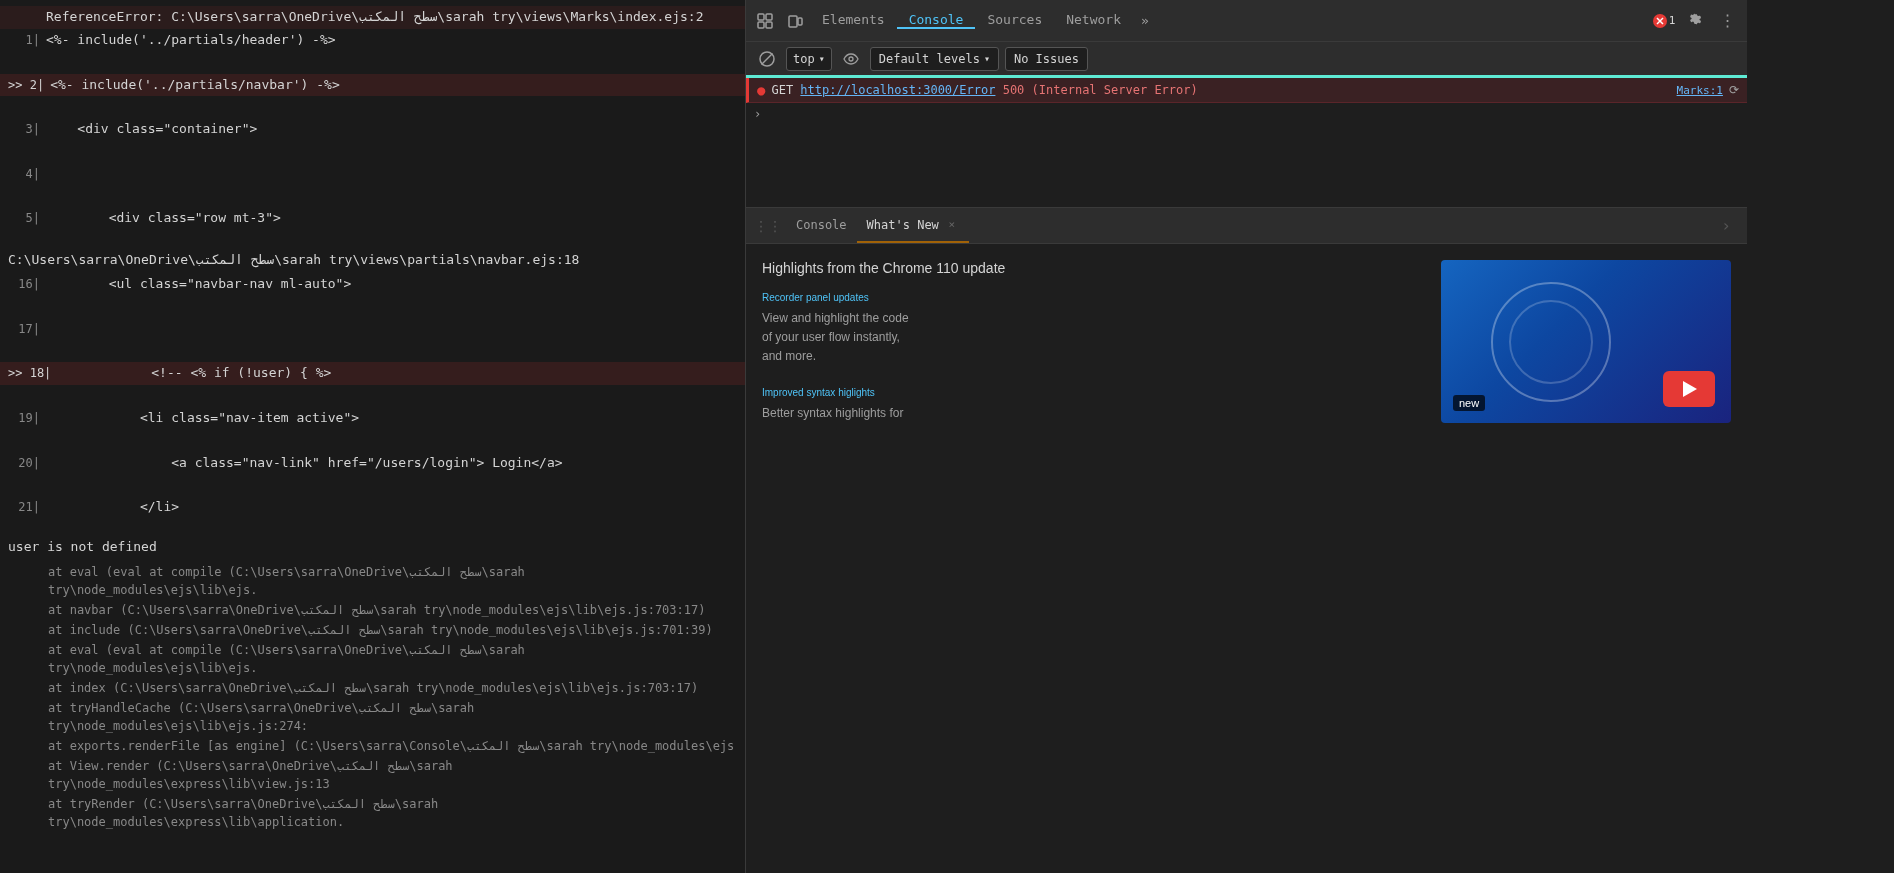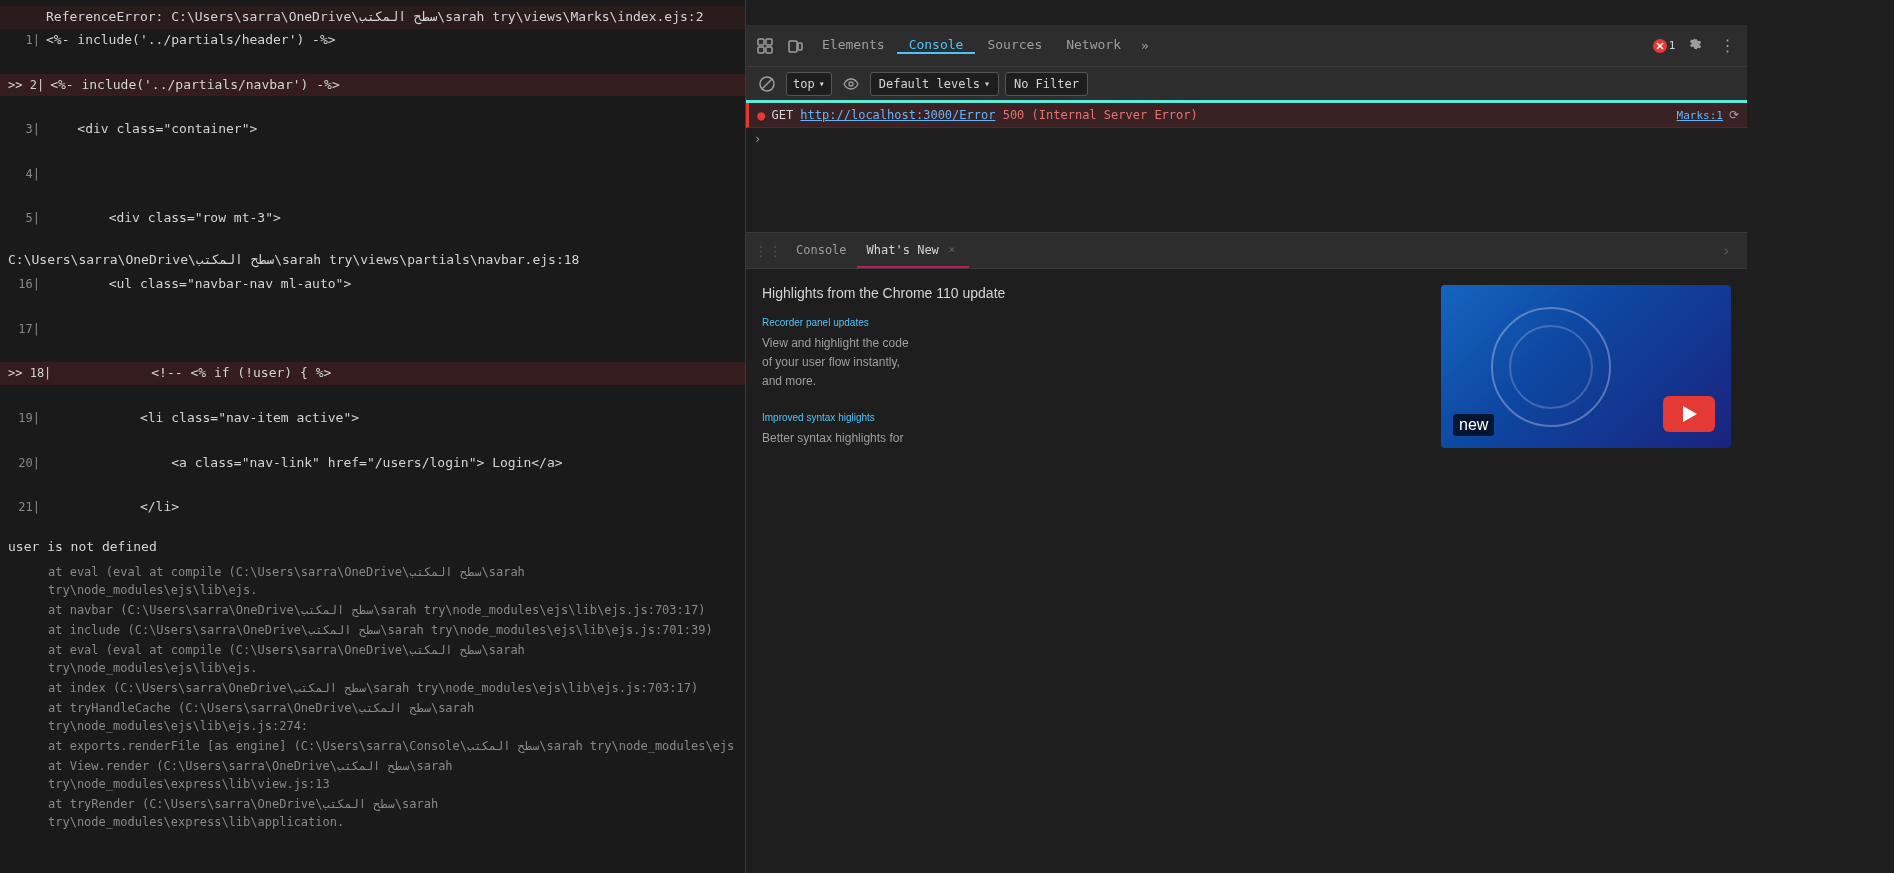--- a/index.html
+++ b/index.html
@@ -94,21 +94,20 @@
 
     
     #devtools-topbar {
       height: 42px;
       background: #2d2d2d;
       display: flex;
       align-items: center;
       border-bottom: 1px solid #3a3a3a;
       padding: 12px 4px;
       flex-shrink: 0;
-      margin-top: 25px;
     }
 
     .devtools-icon-btn {
       width: 30px;
       height: 30px;
       display: flex;
       align-items: center;
       justify-content: center;
       border-radius: 4px;
       cursor: pointer;
@@ -326,21 +325,21 @@
       gap: 6px;
       padding: 0 10px;
       height: 100%;
       font-size: 12px;
       color: #9e9e9e;
       cursor: pointer;
       border-bottom: 2px solid transparent;
     }
     .whats-new-tab.active {
       color: #d4d4d4;
-      border-bottom: 2px solid #be185d;
+      border-bottom: 2px solid #a16207;
     }
 
     .close-tab-btn {
       font-size: 11px;
       color: #666;
       cursor: pointer;
       display: flex;
       align-items: center;
       justify-content: center;
       width: 14px;
@@ -456,21 +455,21 @@
       border-left: 14px solid white;
       margin-left: 2px;
     }
 
     .new-badge {
       position: absolute;
       bottom: 12px;
       left: 12px;
       background: rgba(0,0,0,0.7);
       color: white;
-      font-size: 16px;
+      font-size: 11px;
       padding: 2px 6px;
       border-radius: 3px;
       font-family: sans-serif;
     }
   </style>
 </head>
 <body>
 
 <div id="left-panel">
 
@@ -658,21 +657,21 @@
       </svg>
     </div>
 
 
     <div class="default-levels-btn">
       <span>Default levels</span>
       <span style="font-size:10px;">▾</span>
     </div>
 
     <div class="no-issues-btn">
-      <span>No Filter</span>
+      <span>No Issues</span>
     </div>
   </div>
 
   <div id="console-messages">
 
     <div class="console-error-row">
       <span class="error-icon">●</span>
       <span class="error-msg">
         <span class="method">GET</span>
         <span> </span>

